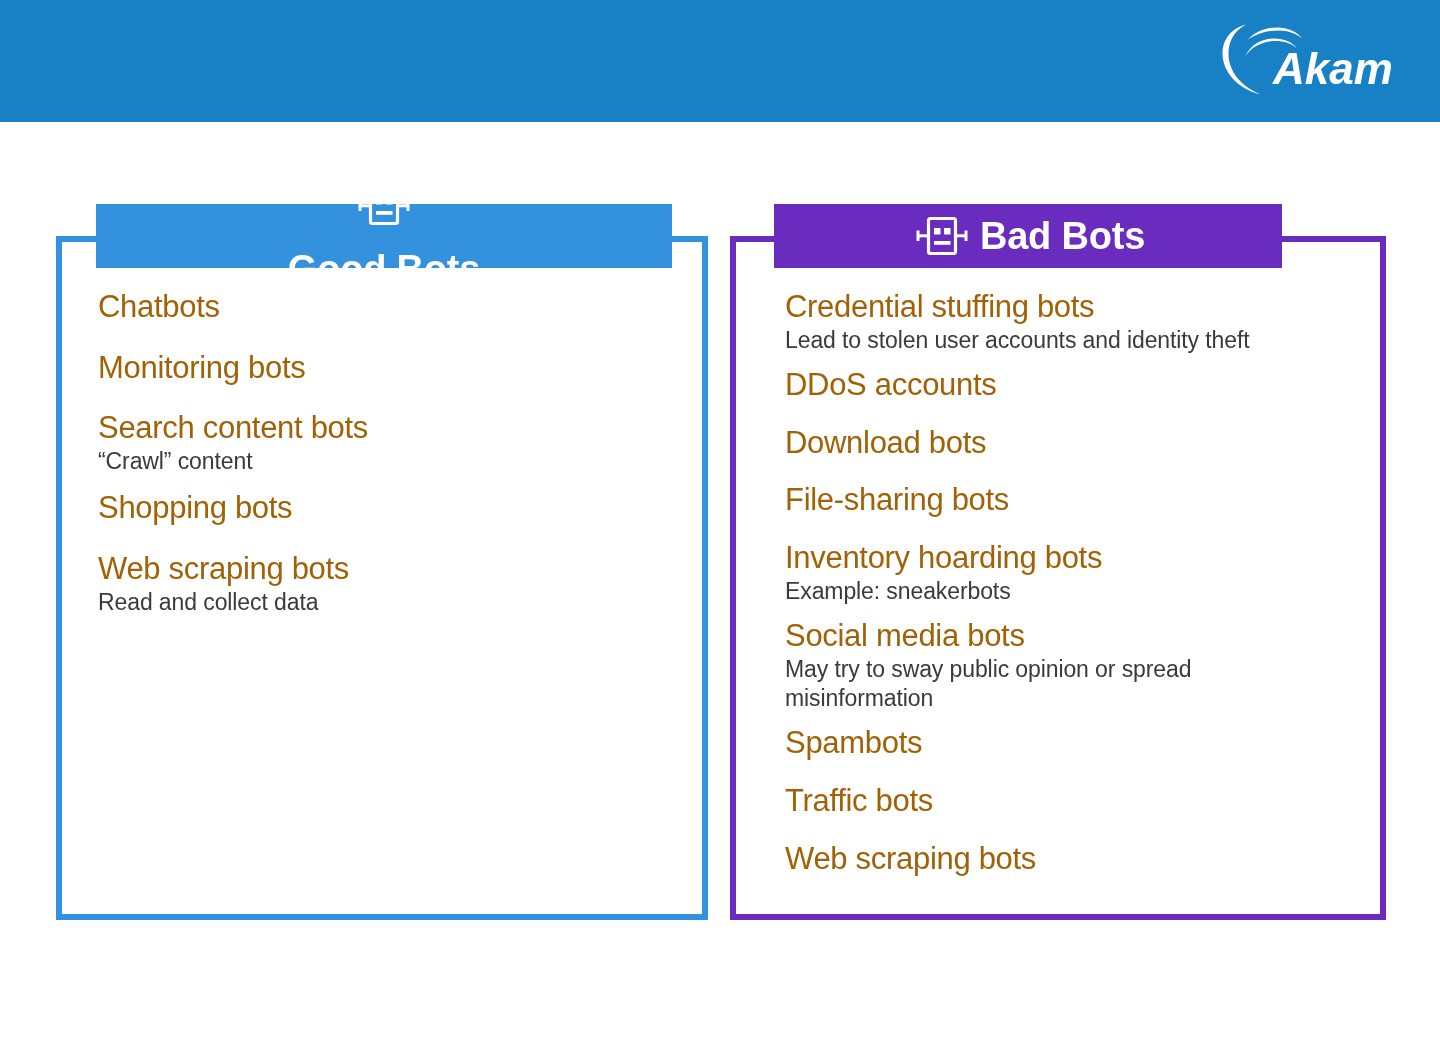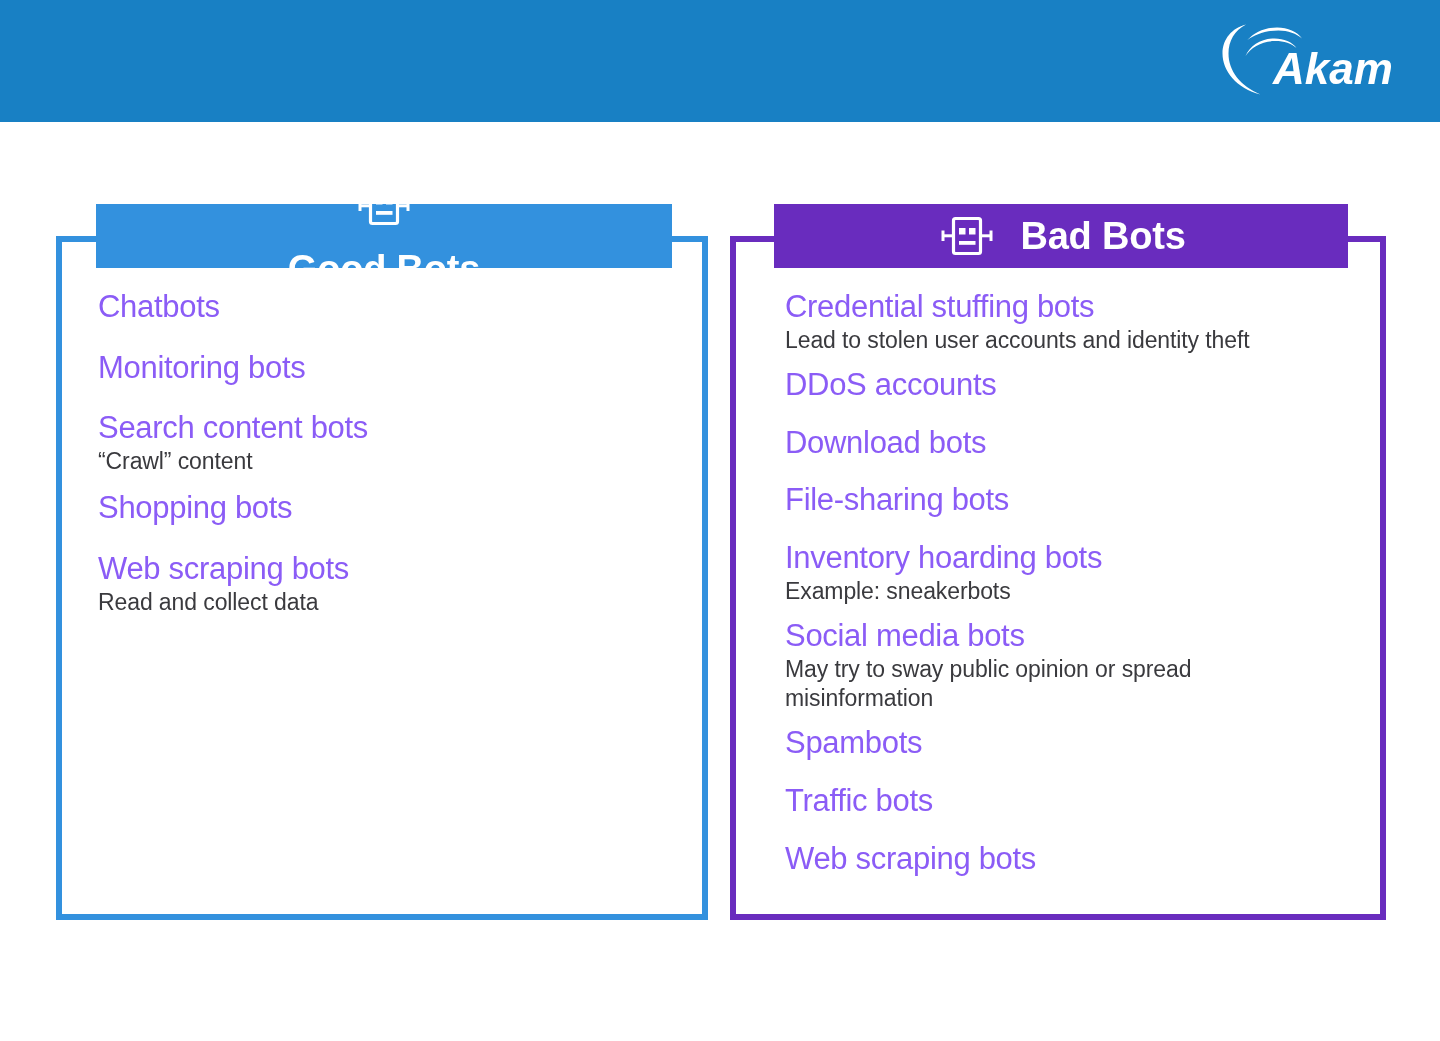--- a/index.html
+++ b/index.html
@@ -89,38 +89,39 @@
   #card-bad {
     left: 730px;
     top: 236px;
     width: 656px;
     height: 684px;
   }
   #card-bad .card-body-border { border-color: #692cbe; }
   #card-bad .card-header {
     left: 44px;
     top: -32px;
-    width: 574px;
+    width: 508px;
     height: 64px;
     background: #692cbe;
+    gap: 7px;
   }
 
   
   .bot-list {
     position: absolute;
     left: 0;
     top: 0;
     width: 100%;
     box-sizing: border-box;
     padding: 54px 26px 0 42px;
     z-index: 2;
   }
   .bot-item { margin-bottom: 0; }
   .bot-name {
-    color: #8b5cf6;
+    color: #a16207;
     font-size: 31px;
     font-weight: normal;
     line-height: 1.12;
     letter-spacing: -0.3px;
     white-space: nowrap;
   }
   .bot-desc {
     color: #3a3a3e;
     font-size: 23px;
     line-height: 1.27;

